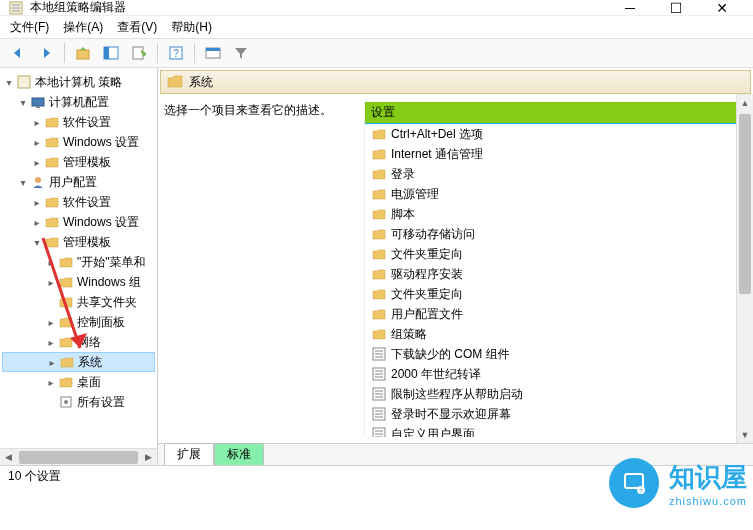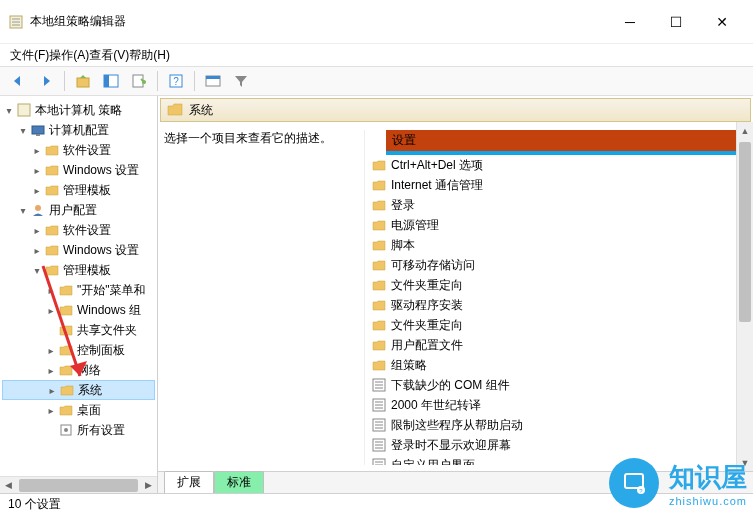--- a/index.html
+++ b/index.html
@@ -1,22 +1,22 @@
 <!DOCTYPE html>
 <html><head>
 <meta charset="utf-8">
 <style>
 * { box-sizing: border-box; margin: 0; padding: 0; }
 body { font-family: "Microsoft YaHei", "Segoe UI", sans-serif; font-size: 12px; background: #fff; width: 753px; height: 530px; overflow: hidden; position: relative; }
-.titlebar { height: 44px; display: flex; align-items: center; padding: 0 8px; border-bottom: 1px solid #eee; }
+.titlebar { height: 16px; display: flex; align-items: center; padding: 0 8px; border-bottom: 1px solid #eee; }
 .titlebar .app-icon { width: 16px; height: 16px; margin-right: 6px; }
 .titlebar .title { flex: 1; font-size: 12px; }
 .titlebar .win-controls { display: flex; gap: 0; }
 .titlebar .win-controls div { width: 46px; height: 30px; display: flex; align-items: center; justify-content: center; font-size: 14px; cursor: default; }
-.menubar { height: 22px; display: flex; align-items: center; padding: 0 10px; gap: 0; font-size: 12px; }
+.menubar { height: 22px; display: flex; align-items: center; padding: 0 10px; gap: 14px; font-size: 12px; }
 .menubar span { cursor: default; }
 .toolbar { height: 30px; display: flex; align-items: center; padding: 0 6px; gap: 4px; border-top: 1px solid #e0e0e0; border-bottom: 1px solid #e0e0e0; background: #f9f9f9; }
 .toolbar .tb-btn { width: 24px; height: 24px; display: flex; align-items: center; justify-content: center; cursor: default; }
 .toolbar .sep { width: 1px; height: 20px; background: #d0d0d0; margin: 0 2px; }
 .main { display: flex; height: 397px; }
 .tree-panel { width: 158px; border-right: 1px solid #d0d0d0; overflow: auto; padding: 4px 2px; position: relative; }
 .tree-item { display: flex; align-items: center; height: 20px; white-space: nowrap; cursor: default; }
 .tree-item .expander { width: 14px; text-align: center; font-size: 10px; color: #666; }
 .tree-item .expander.empty { visibility: hidden; }
 .tree-item .node-icon { width: 16px; height: 16px; margin-right: 3px; display: flex; align-items: center; justify-content: center; }
@@ -24,21 +24,21 @@
 .tree-item .label { font-size: 12px; }
 .folder-icon { fill: #f0c567; stroke: #c9a23a; stroke-width: 0.5; }
 .indent1 { padding-left: 14px; }
 .indent2 { padding-left: 28px; }
 .indent3 { padding-left: 42px; }
 .content-panel { flex: 1; display: flex; flex-direction: column; position: relative; }
 .content-header { height: 24px; background: linear-gradient(#f7f2e6, #f0e6c9); border: 1px solid #d4c58a; margin: 2px; display: flex; align-items: center; padding: 0 6px; gap: 6px; }
 .content-body { flex: 1; display: flex; padding: 6px; overflow: hidden; }
 .desc-col { width: 200px; font-size: 12px; padding-right: 10px; }
 .list-col { flex: 1; overflow-y: auto; overflow-x: hidden; border-left: 1px solid #eee; }
-.list-header { font-size: 12px; padding: 2px 6px; background: #c2410c; border-bottom: 4px solid #0ea5e9; margin-left: 21px; }
+.list-header { font-size: 12px; padding: 2px 6px; background: #84cc16; border-bottom: 1px solid #0ea5e9; }
 .list-item { display: flex; align-items: center; height: 20px; padding: 0 6px; gap: 4px; cursor: default; }
 .list-item .item-icon { width: 16px; height: 16px; display: flex; align-items: center; justify-content: center; }
 .tabs { height: 22px; display: flex; align-items: flex-end; border-top: 1px solid #d0d0d0; padding-left: 6px; gap: 0; background: #f5f5f5; }
 .tab { padding: 2px 12px; font-size: 12px; border: 1px solid #c0c0c0; border-bottom: none; background: #fff; border-radius: 2px 2px 0 0; cursor: default; }
 .statusbar { height: 22px; border-top: 1px solid #d0d0d0; display: flex; align-items: center; padding: 0 8px; font-size: 12px; }
 .scrollbar-track { position: absolute; right: 0; top: 26px; bottom: 22px; width: 17px; background: #f0f0f0; border-left: 1px solid #e0e0e0; }
 .scrollbar-thumb { position: absolute; left: 2px; right: 2px; top: 20px; height: 180px; background: #c0c0c0; border-radius: 2px; }
 .scrollbar-arrow { position: absolute; left: 0; right: 0; height: 17px; display: flex; align-items: center; justify-content: center; font-size: 9px; color: #666; }
 .h-scrollbar { height: 17px; background: #f0f0f0; border-top: 1px solid #e0e0e0; display: flex; align-items: center; }
 .h-scrollbar .arrow { width: 17px; text-align: center; font-size: 9px; color: #666; }

